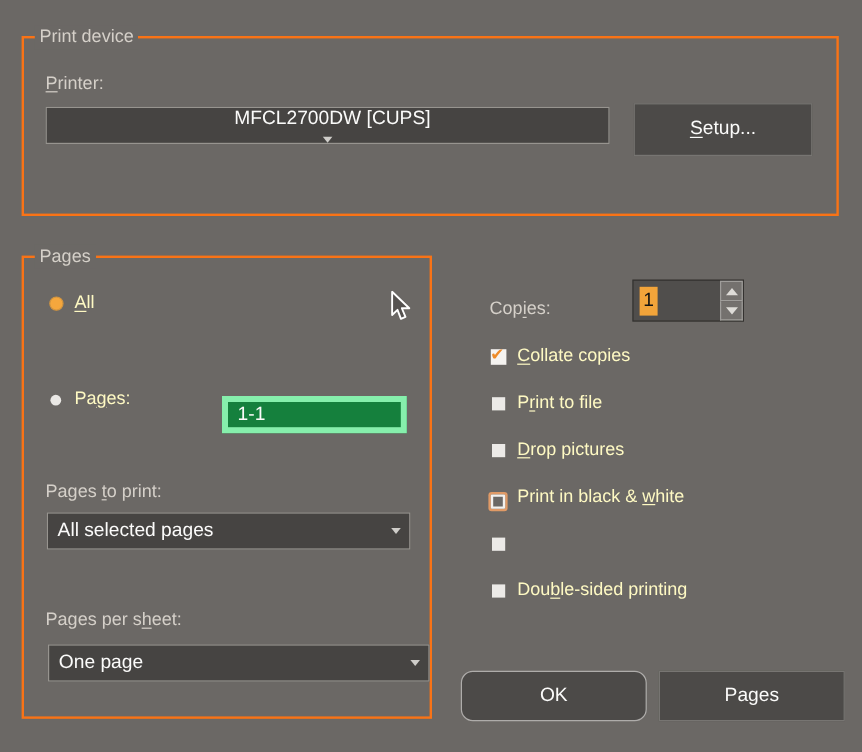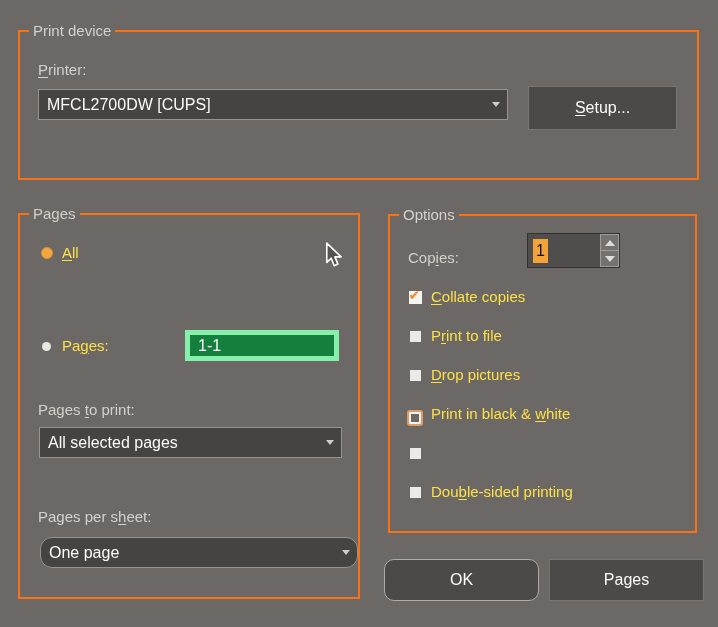--- a/index.html
+++ b/index.html
@@ -40,21 +40,21 @@
   }
   .btn.default { border:1px solid #aeacaa; }
   .btn.plain { border:1px solid #777572; }
 
   
   .radio-row { position:absolute; display:flex; align-items:center; height:20px; }
   .radio-cell { width:13px; display:flex; justify-content:center; align-items:center; }
   .radio-dot-on { width:12px; height:12px; border-radius:50%; background:#f5a73d; border:1px solid #d3953f; }
   .radio-dot-off { width:9px; height:9px; border-radius:50%; background:#eae8e5; }
   .radio-row .lbl-inline, .check-row .lbl-inline {
-    margin-left:9px; font-size:15px; color:#fde047; line-height:20px; white-space:nowrap;
+    margin-left:9px; font-size:15px; color:#fef9c3; line-height:20px; white-space:nowrap;
   }
 
   
   .text-input {
     position:absolute; background:#15803d; border:5px solid #86efac;
     color:#fbfbfa; font-size:16px; padding:0 0 0 8px;
     font-family:"Liberation Sans","DejaVu Sans",sans-serif; outline:none;
   }
 
   
@@ -94,71 +94,68 @@
 <body>
 
 <div class="dialog">
 
   <div class="group" style="left:18px; top:30px; width:681px; height:150px;">
     <div class="group-label">Print device</div>
   </div>
 
   <div class="lbl" style="left:38px; top:60px;"><u>P</u>rinter:</div>
 
-  <div class="combo" style="left:38px; top:89px; width:470px; height:31px;">
+  <div class="combo" style="left:38px; top:89px; width:470px; height:31px;flex-direction:column;">
     <span class="combo-text">MFCL2700DW [CUPS]</span>
     <span class="combo-arrow-wrap">
       <span class="combo-arrow"></span>
     </span>
   </div>
 
   <div class="btn plain" style="left:528px; top:86px; width:149px; height:44px;"><u>S</u>etup...</div>
 
   <div class="group" style="left:18px; top:213px; width:342px; height:386px;">
     <div class="group-label">Pages</div>
   </div>
 
   <div class="radio-row" style="left:40px; top:243px;">
     <span class="radio-cell">
       <span class="radio-dot-on"></span>
     </span>
     <span class="lbl-inline"><u>A</u>ll</span>
   </div>
 
 
-  <div class="radio-row" style="left:40px; top:336px;">
+  <div class="radio-row" style="left:40px; top:323px;">
     <span class="radio-cell">
       <span class="radio-dot-off"></span>
     </span>
     <span class="lbl-inline">Pa<u>g</u>es:</span>
   </div>
 
   <input class="text-input" style="left: 185px; top: 330px; width: 154px; height: 31px;" readonly="" value="1-1">
 
   <div class="lbl" style="left:38px; top:400px;">Pages <u>t</u>o print:</div>
 
   <div class="combo" style="left:39px; top:427px; width:303px; height:31px;gap:32px;">
     <span class="combo-text">All selected pages</span>
     <span class="combo-arrow-wrap">
       <span class="combo-arrow"></span>
     </span>
   </div>
 
   <div class="lbl" style="left:38px; top:507px;">Pages per s<u>h</u>eet:</div>
 
-  <div class="combo" style="left:40px; top:537px; width:318px; height:31px;border-radius:12px;">
+  <div class="combo" style="left:40px; top:537px; width:318px; height:31px;">
     <span class="combo-text">One page</span>
     <span class="combo-arrow-wrap">
       <span class="combo-arrow"></span>
     </span>
   </div>
 
-  <div class="group" style="left:388px; top:214px; width:309px; height:319px;">
-    <div class="group-label">Options</div>
-  </div>
 
   <div class="lbl" style="left:408px; top:248px;">Cop<u>i</u>es:</div>
 
   <div class="spinbox" style="left:527px; top:233px; width:93px; height:35px;">
     <div class="spin-input">
       <span class="spin-selection">1</span>
     </div>
     <div class="spin-btn-col">
       <div class="spin-btn">
         <span class="arrow-up"></span>

